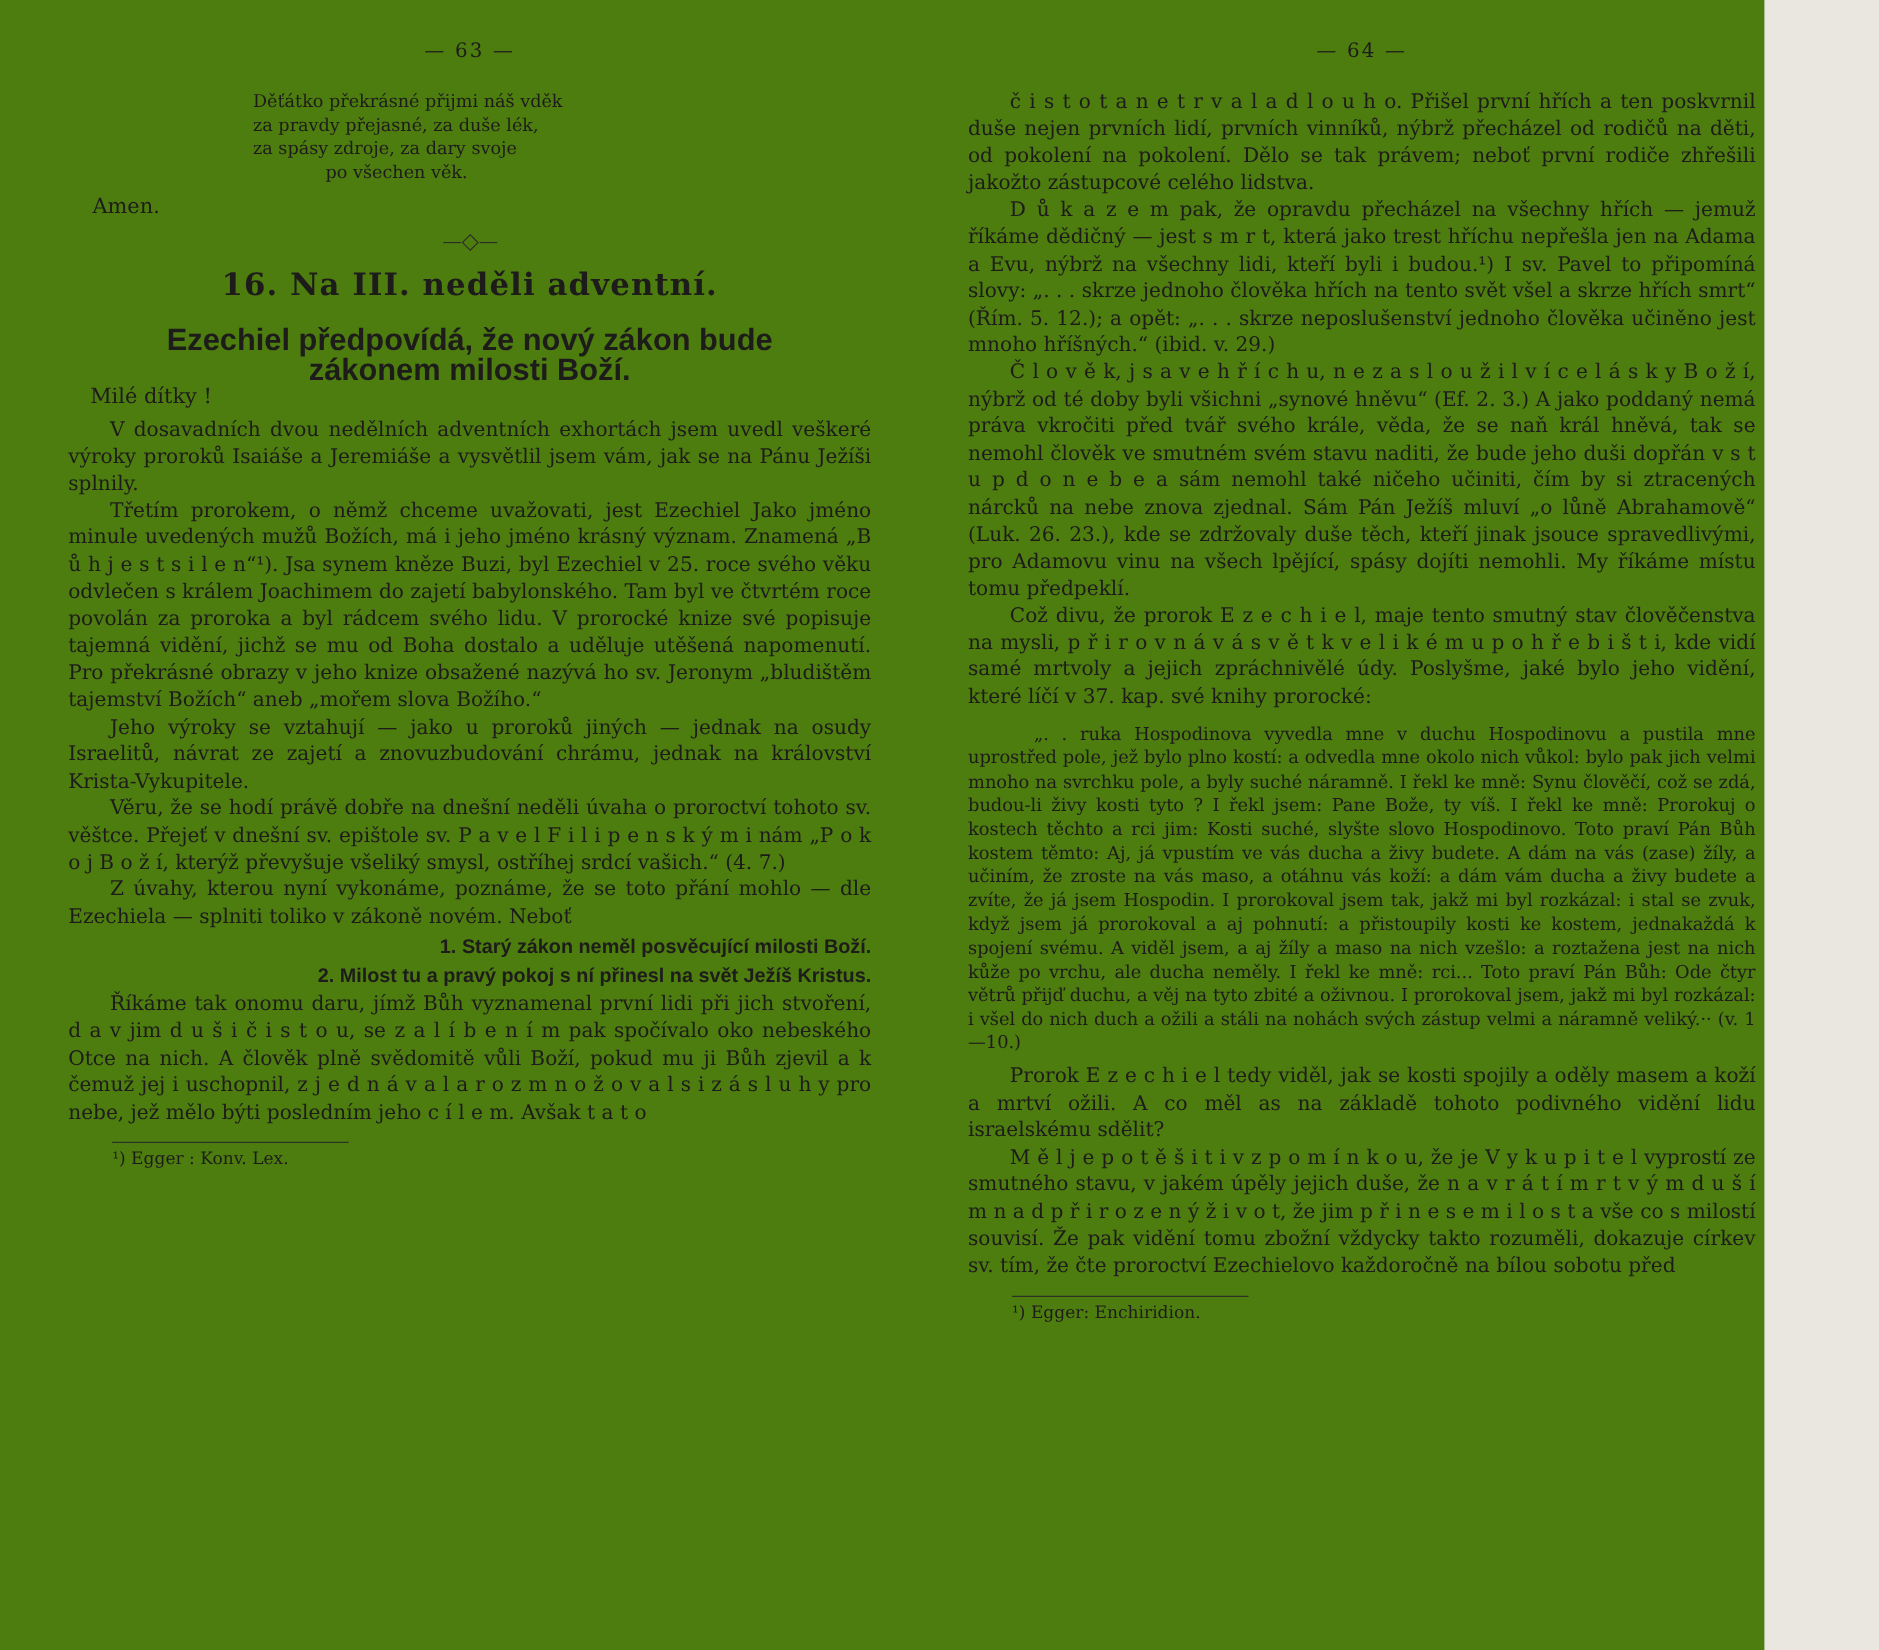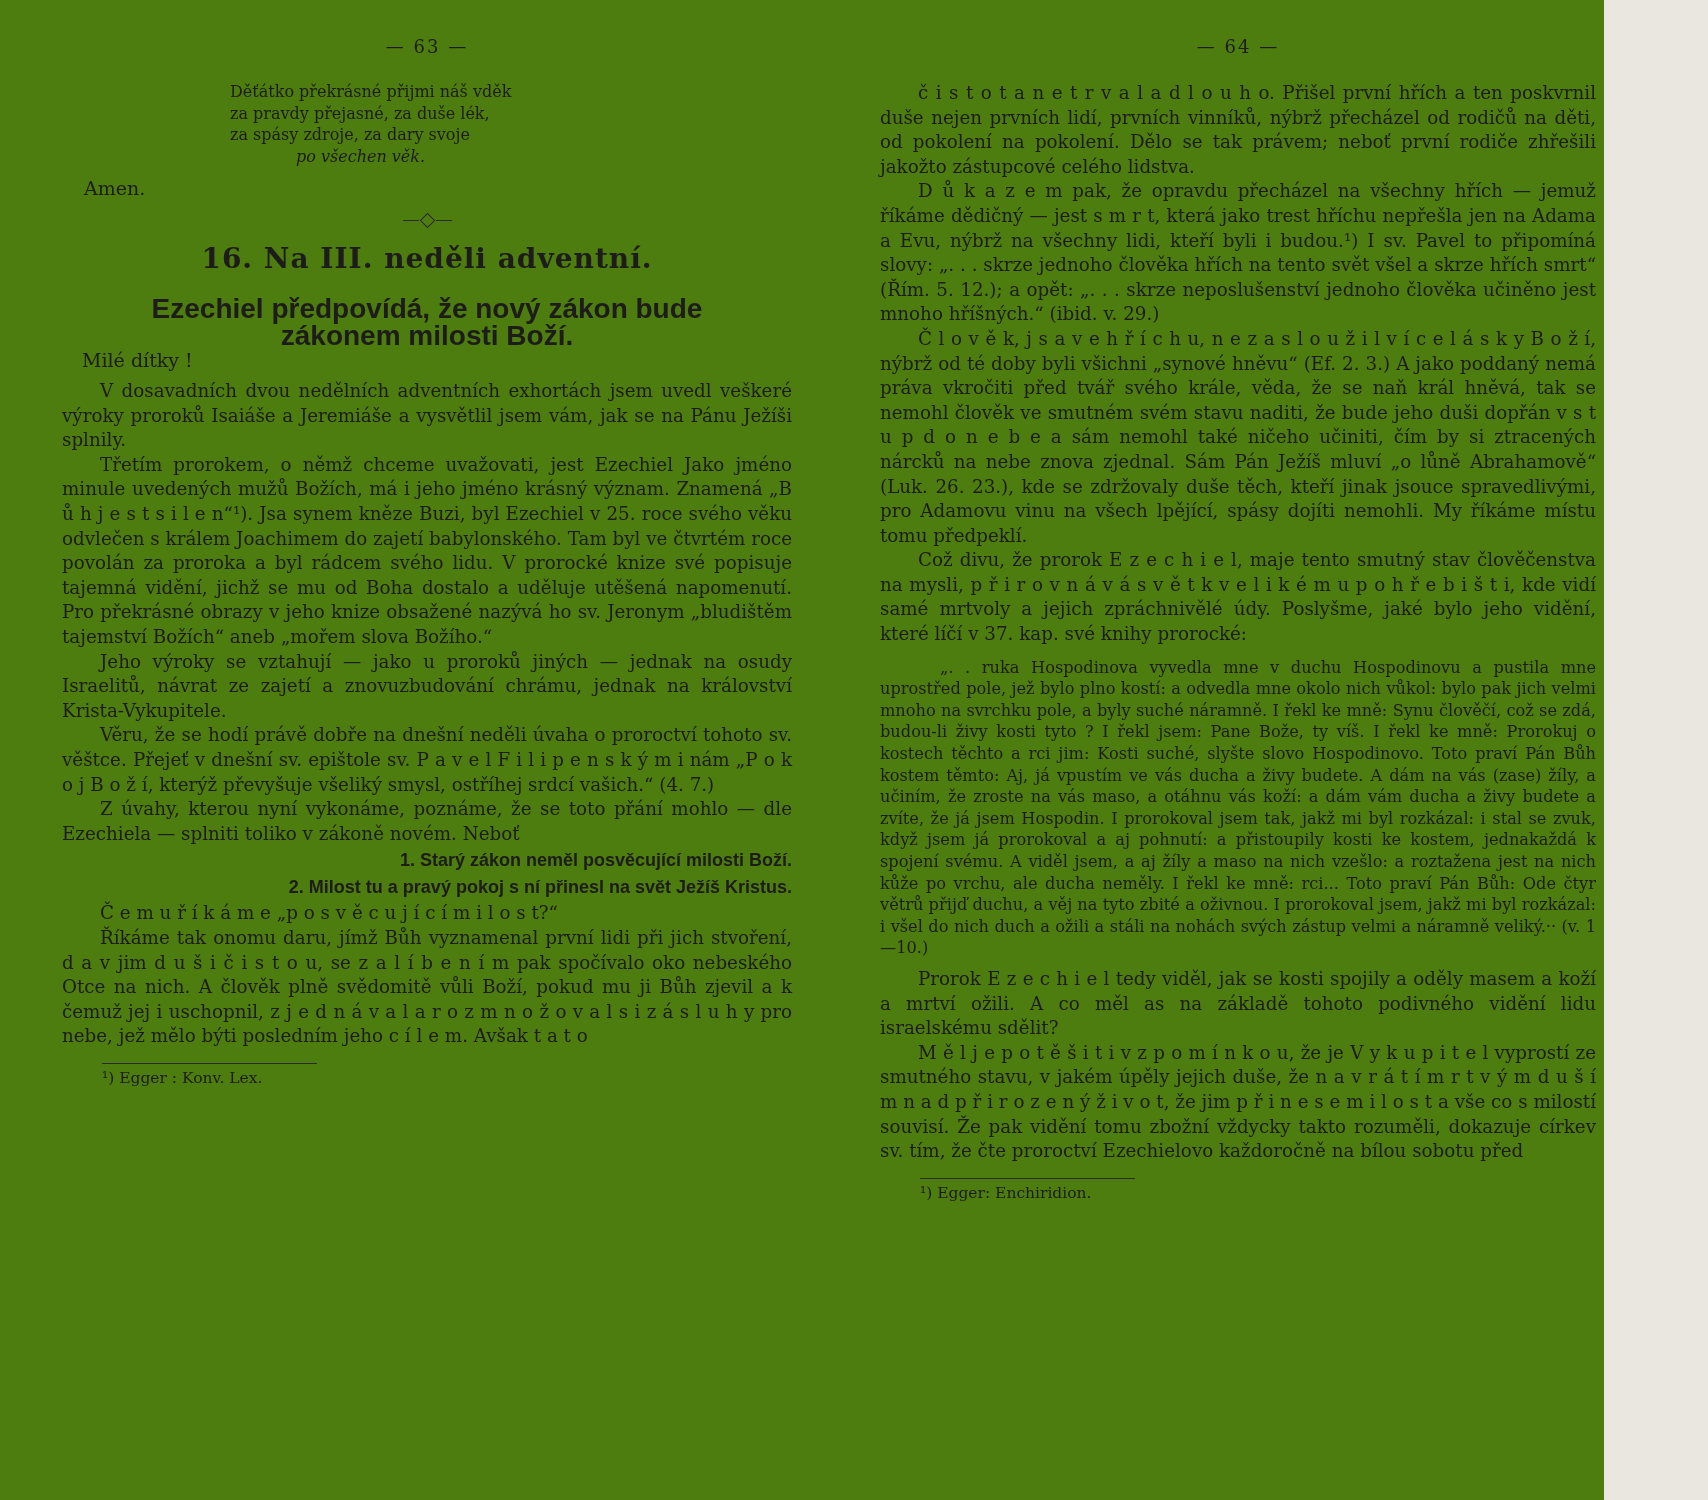--- a/index.html
+++ b/index.html
@@ -21,21 +21,21 @@
     font-size:18px;
     letter-spacing:2px;
   }
 
   .poem{
     margin:24px 0 0 168px;
     font-size:16px;
     line-height:21.5px;
   }
   .stanza{margin-bottom:10px;}
-  .stanza .line:last-child{padding-left:66px;font-style:italic;}
+  .stanza .line:last-child{padding-left:66px;}
 
   .amen{
     margin-top:0px;
     padding-left:22px;
     font-size:19px;
   }
 
   .divider{
     display:flex;align-items:center;justify-content:center;
     margin:16px 0 8px 0;
@@ -135,21 +135,20 @@
     <div class="salutation">Milé dítky !</div>
 
     <div class="body">
       <p class="para">V dosavadních dvou nedělních adventních exhortách jsem uvedl veškeré výroky proroků Isaiáše a Jeremiáše a vysvětlil jsem vám, jak se na Pánu Ježíši splnily.</p>
       <p class="para">Třetím prorokem, o němž chceme uvažovati, jest Ezechiel Jako jméno minule uvedených mužů Božích, má i jeho jméno krásný význam. Znamená „B ů h j e s t s i l e n“¹). Jsa synem kněze Buzi, byl Ezechiel v 25. roce svého věku odvlečen s králem Joachimem do zajetí babylonského. Tam byl ve čtvrtém roce povolán za proroka a byl rádcem svého lidu. V prorocké knize své popisuje tajemná vidění, jichž se mu od Boha dostalo a uděluje utěšená napomenutí. Pro překrásné obrazy v jeho knize obsažené nazývá ho sv. Jeronym „bludištěm tajemství Božích“ aneb „mořem slova Božího.“</p>
       <p class="para">Jeho výroky se vztahují — jako u proroků jiných — jednak na osudy Israelitů, návrat ze zajetí a znovuzbudování chrámu, jednak na království Krista-Vykupitele.</p>
       <p class="para">Věru, že se hodí právě dobře na dnešní neděli úvaha o proroctví tohoto sv. věštce. Přejeť v dnešní sv. epištole sv. P a v e l F i l i p e n s k ý m i nám „P o k o j B o ž í, kterýž převyšuje všeliký smysl, ostříhej srdcí vašich.“ (4. 7.)</p>
       <p class="para">Z úvahy, kterou nyní vykonáme, poznáme, že se toto přání mohlo — dle Ezechiela — splniti toliko v zákoně novém. Neboť</p>
       <p class="point">1. Starý zákon neměl posvěcující milosti Boží.</p>
       <p class="point">2. Milost tu a pravý pokoj s ní přinesl na svět Ježíš Kristus.</p>
-      <p class="para">Č e m u ř í k á m e „p o s v ě c u j í c í m i l o s t?“</p>
       <p class="para">Říkáme tak onomu daru, jímž Bůh vyznamenal první lidi při jich stvoření, d a v jim d u š i č i s t o u, se z a l í b e n í m pak spočívalo oko nebeského Otce na nich. A člověk plně svědomitě vůli Boží, pokud mu ji Bůh zjevil a k čemuž jej i uschopnil, z j e d n á v a l a r o z m n o ž o v a l s i z á s l u h y pro nebe, jež mělo býti posledním jeho c í l e m. Avšak t a t o</p>
     </div>
 
     <div class="footnote-rule"></div>
     <div class="footnote">¹) Egger : Konv. Lex.</div>
   </section>
 
   <section class="page page--right">
     <div class="pagenum">— 64 —</div>
 

